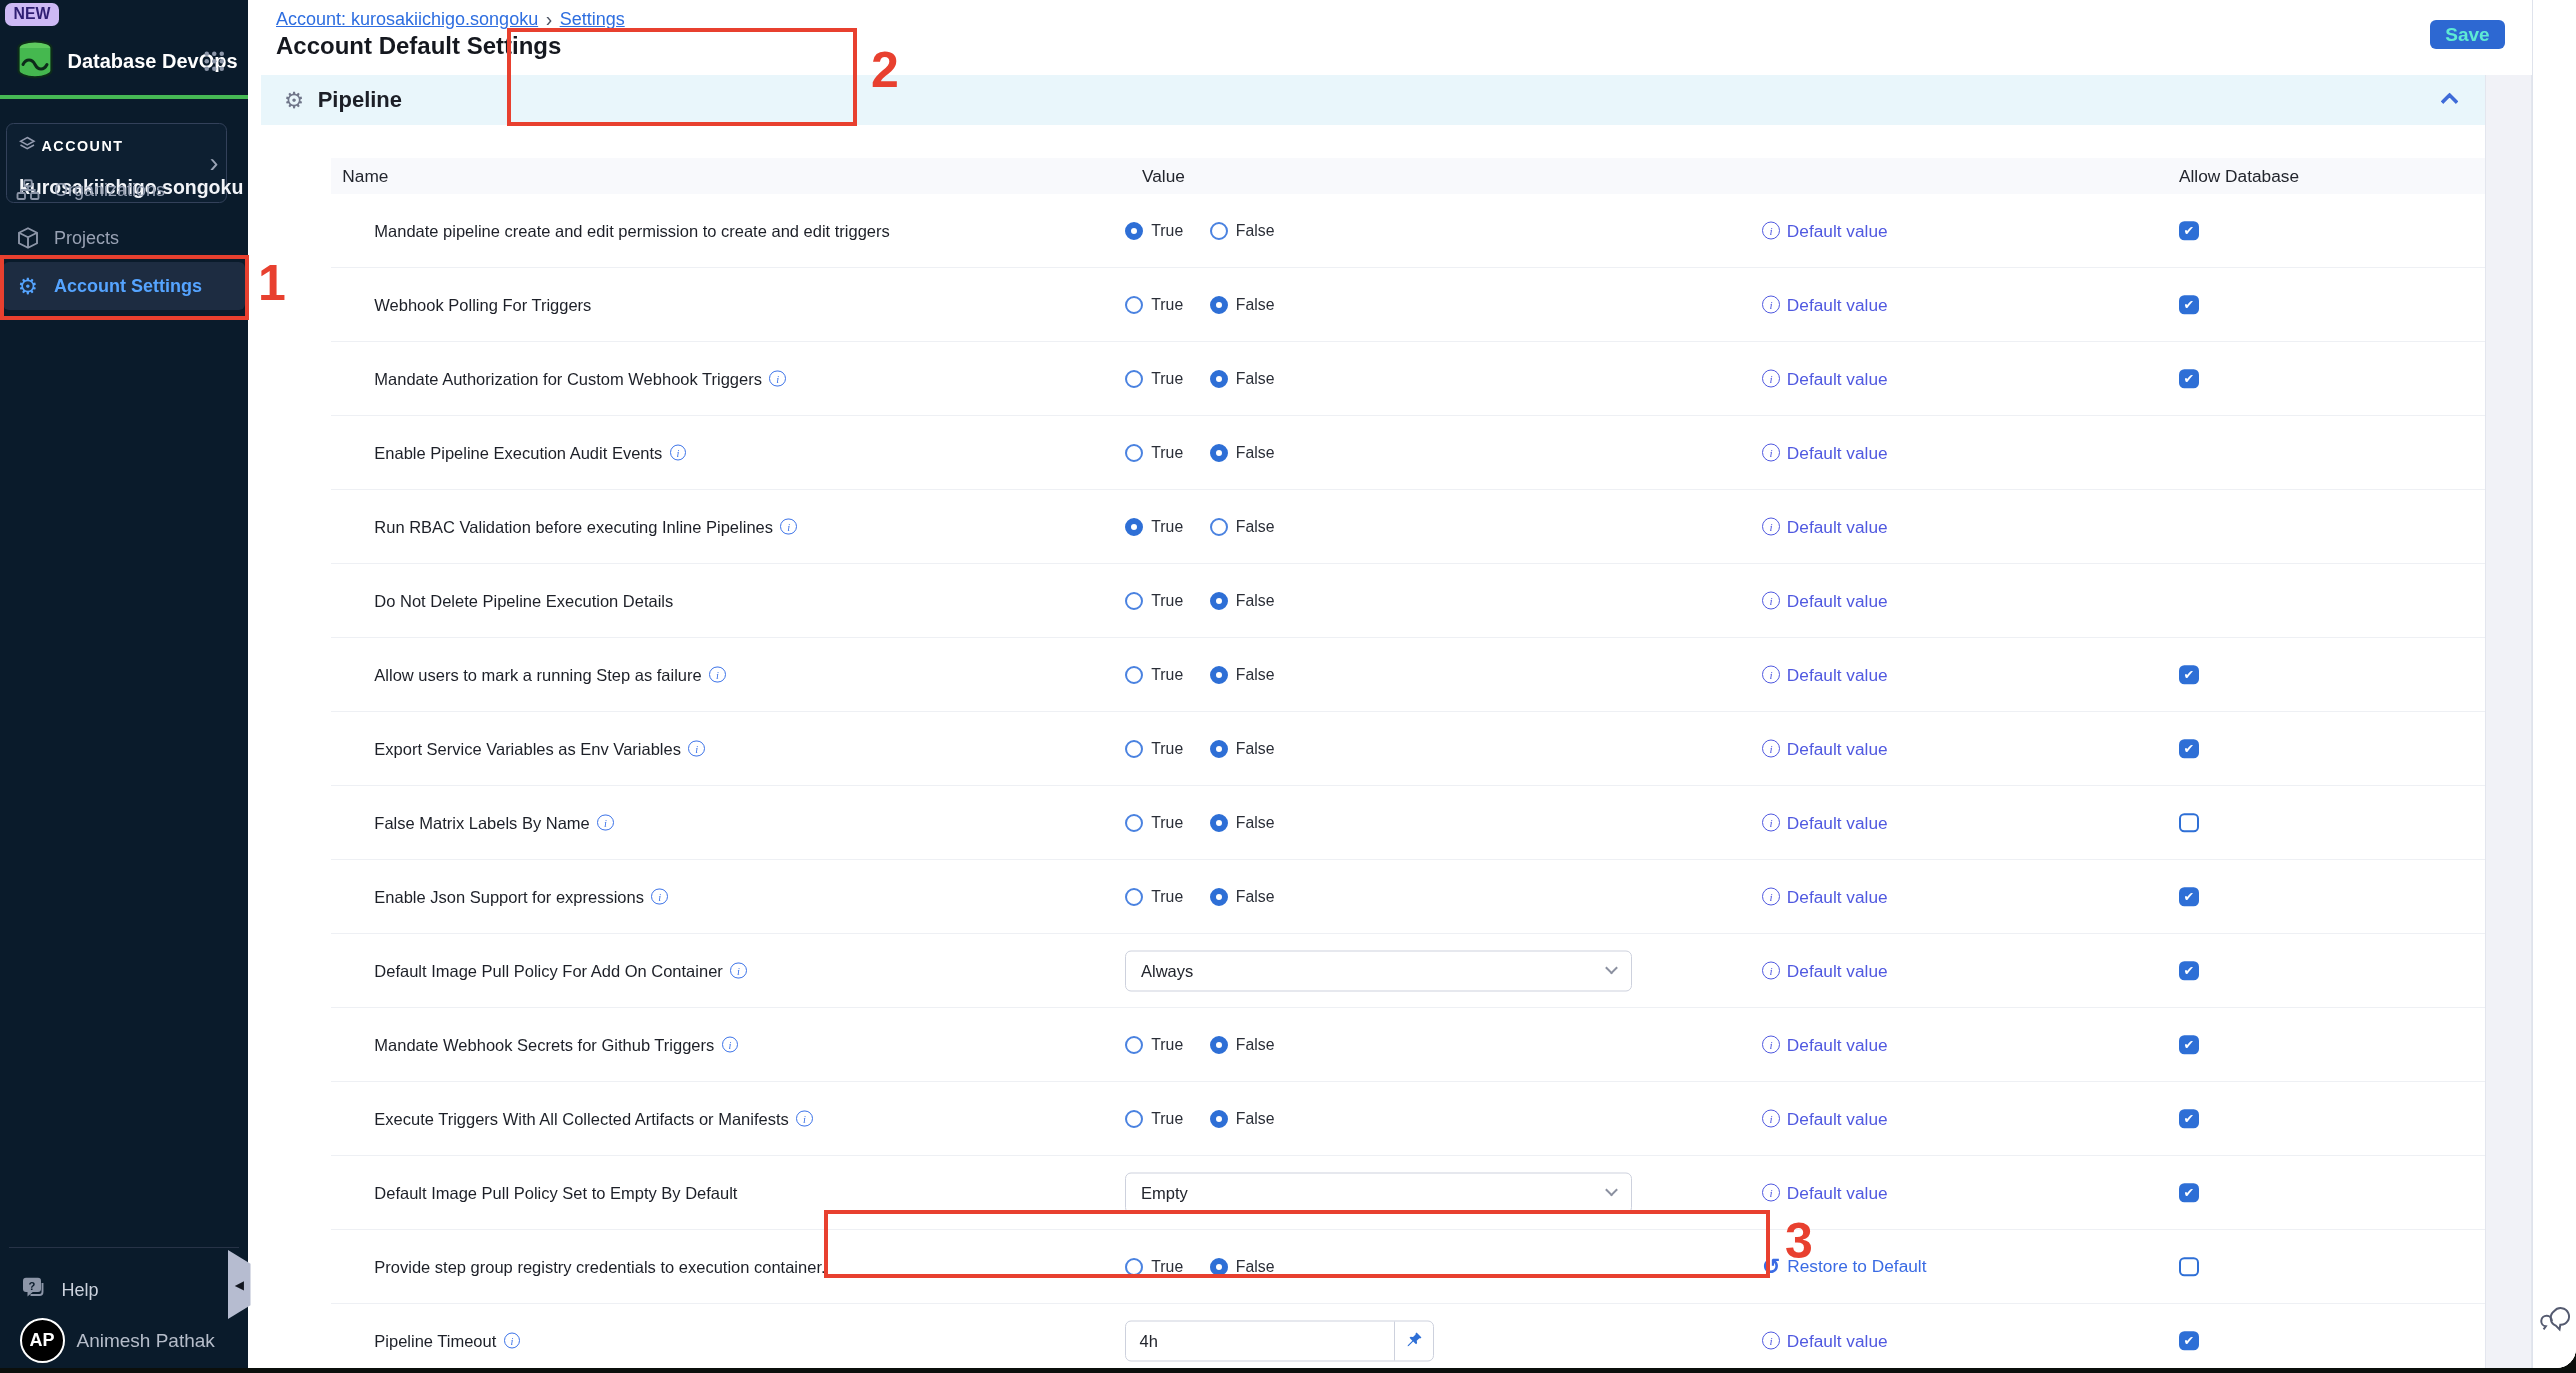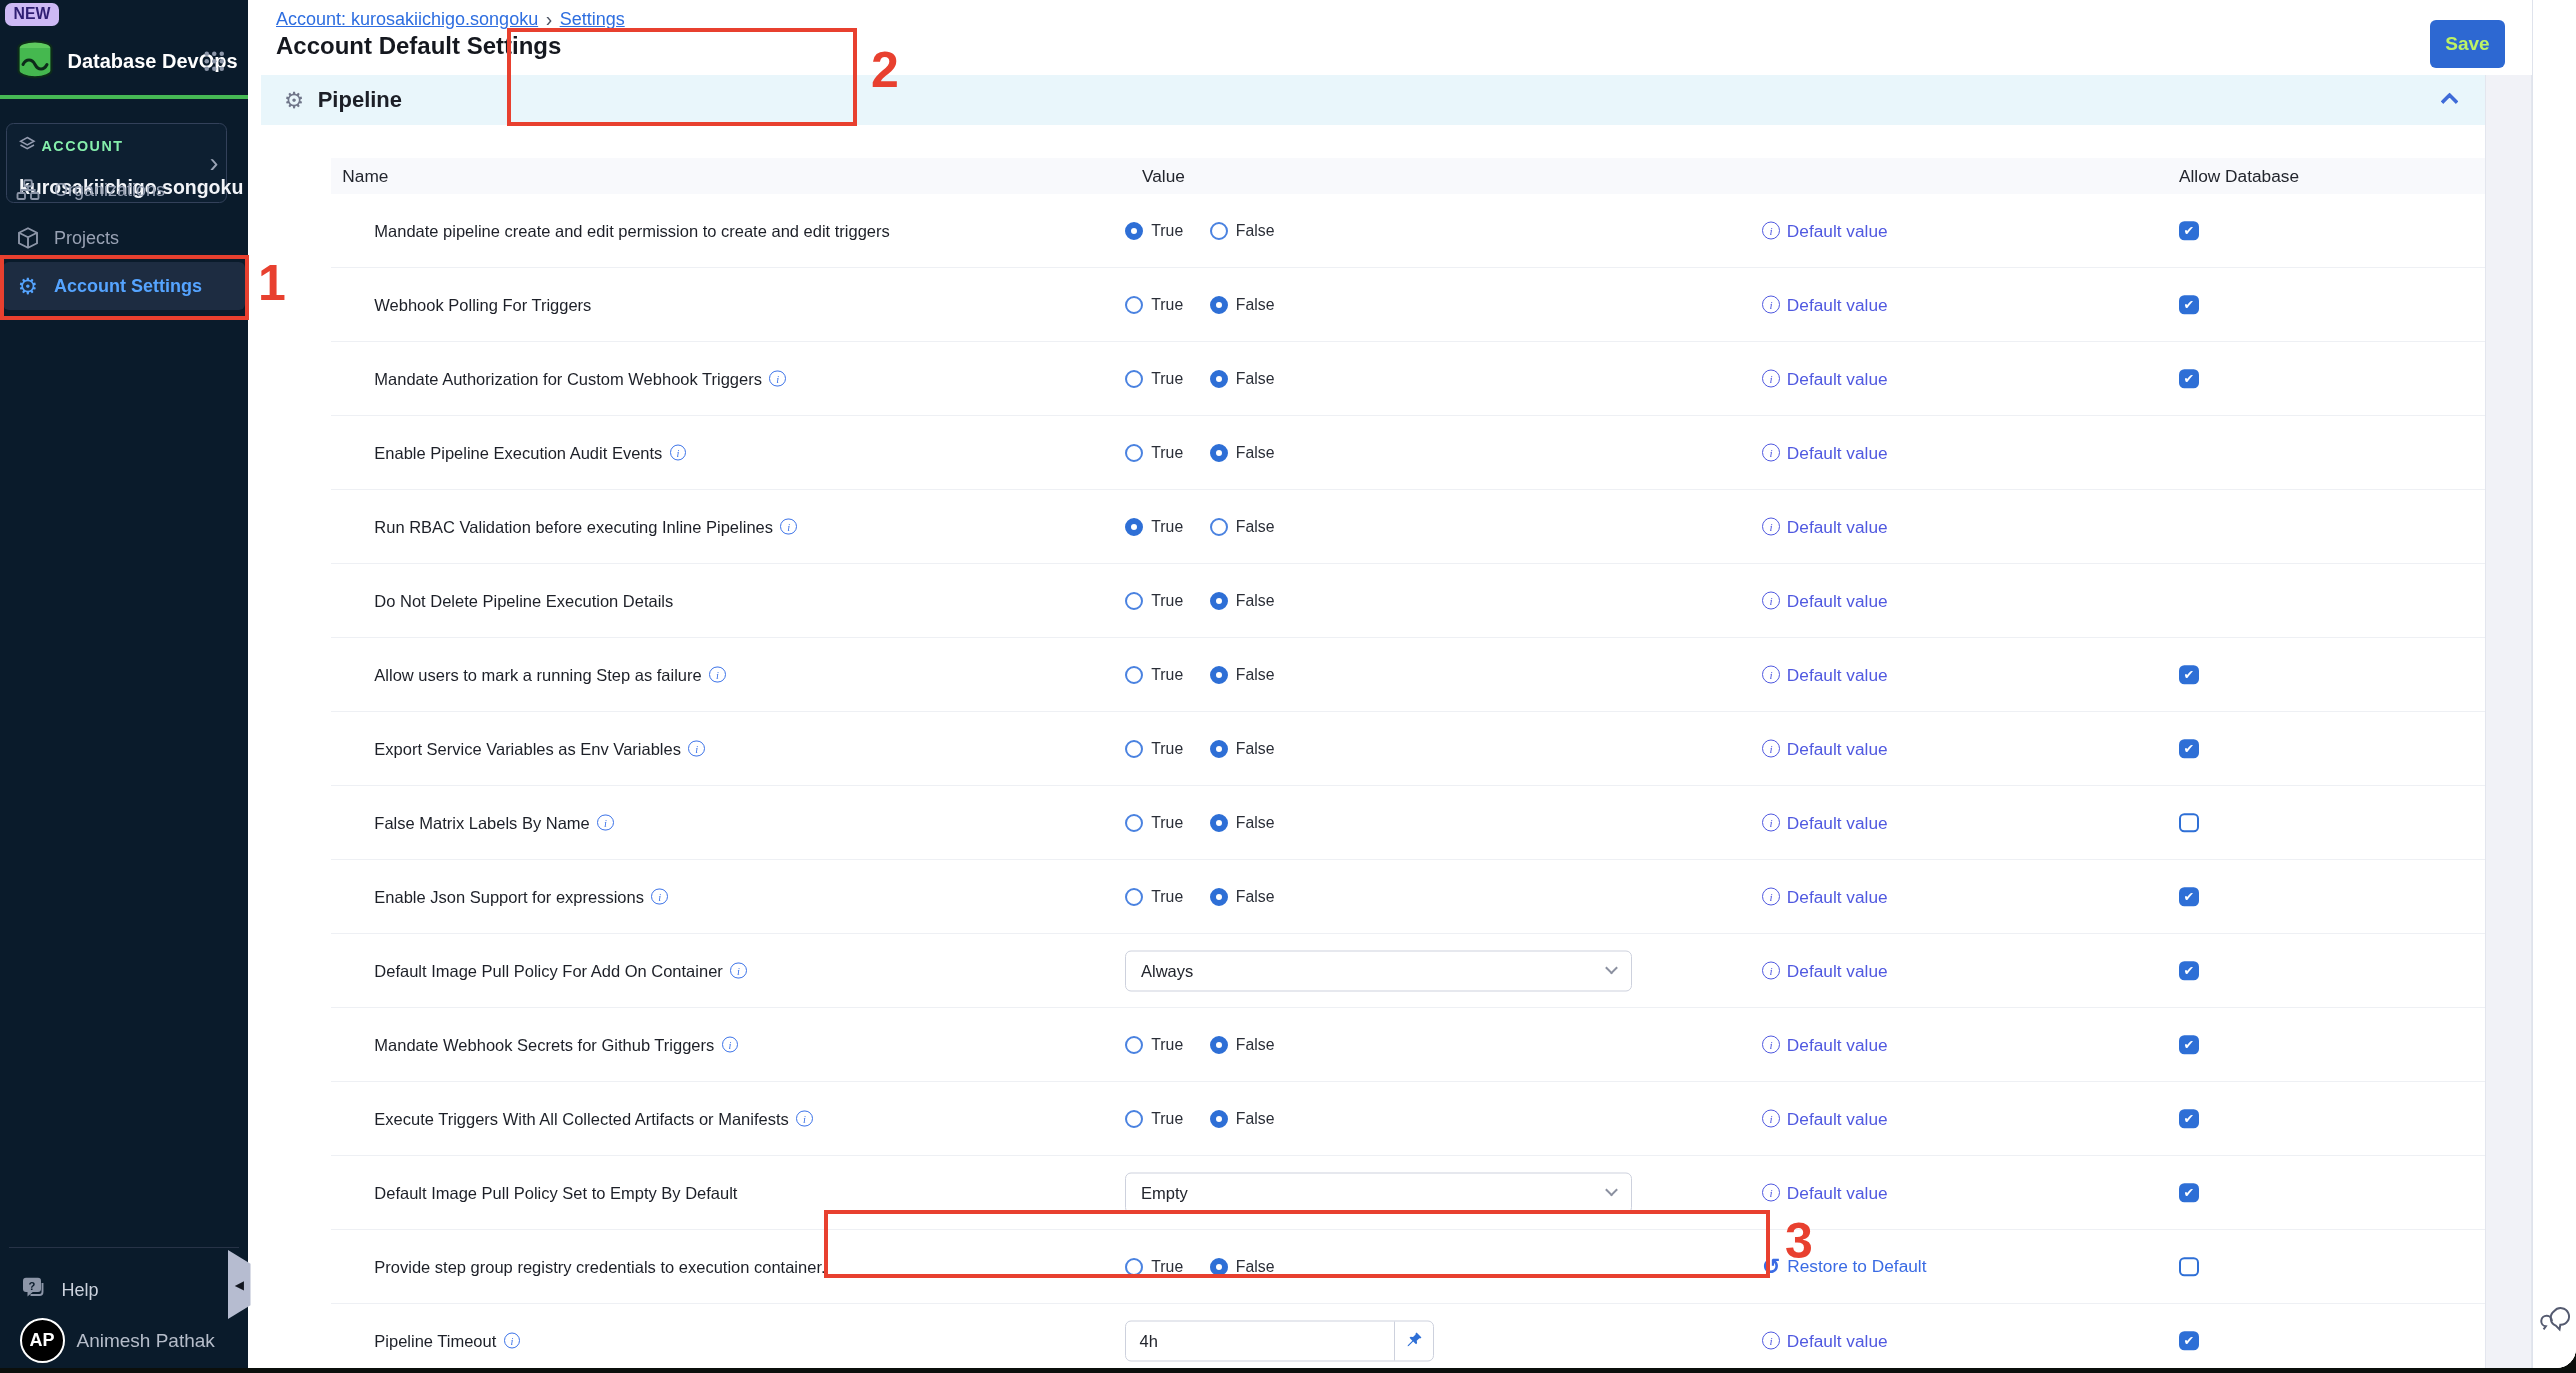--- a/index.html
+++ b/index.html
@@ -15,21 +15,21 @@
     background:#0a1b2b; z-index:5; }
   .new-badge { position:absolute; left:4.5px; top:3px; background:#cdb9f4; color:#2f1f73;
     font-size:15.8px; font-weight:bold; padding:2.3px 9px; border-radius:6.8px; }
   .logo-row { position:absolute; left:13.5px; top:39px; display:flex; align-items:center; gap:12px; }
   .product-name { color:#fff; font-size:20px; font-weight:bold; white-space:nowrap; }
   .grid-icon { position:absolute; left:203px; top:50px; }
   .green-line { position:absolute; left:0; top:95px; width:248px; height:3.8px; background:#46b954; }
   .account-box { position:absolute; left:6px; top:123px; width:221px; height:80px;
     border:0.8px solid #33415a; border-radius:7.5px; background:#0d1f31; }
   .account-label-row { position:absolute; left:12px; top:12px; display:flex; align-items:center; gap:6px; }
-  .account-label { color:#86efac; font-size:14.3px; font-weight:bold; letter-spacing:1.5px; }
+  .account-label { color:#ffffff; font-size:14.3px; font-weight:bold; letter-spacing:1.5px; }
   .account-name { position:absolute; left:12px; top:52px; color:#f2f4f8; font-size:19.5px; font-weight:600; }
   .account-chev { position:absolute; right:7.5px; top:50%; transform:translateY(-50%);
     color:#9aa3b5; font-size:27px; }
   .nav-item { position:absolute; left:3px; width:242px; height:48px; display:flex;
     align-items:center; gap:13.5px; padding-left:12px; border-radius:6px;
     color:#99a2b4; font-size:18px; }
   .nav-item.active { background:#1d2c41; color:#55a4ff; font-weight:600; }
   .nav-icon { width:25.5px; display:flex; justify-content:center; }
   .uni { font-family:"DejaVu Sans", sans-serif; }
   .sidebar-divider { position:absolute; left:9px; top:1247px; width:230px; height:0.8px; background:#273347; }
@@ -50,22 +50,22 @@
   .crumb-link { color:#2e6ee0; text-decoration:underline; cursor:pointer; }
   .crumb-sep { color:#4a5160; font-size:19.5px; }
   .page-title { position:absolute; left:28px; top:31.5px; font-size:24px; font-weight:bold; color:#15181f; }
   .section-band { position:absolute; left:12.8px; top:75px; width:2225px; height:50px; background:#e9f6fb; }
   .section-head { position:absolute; left:36px; top:87px; display:flex; gap:13.5px; align-items:center; }
   .gear-grey { color:#70768a; font-size:22.5px; line-height:1; }
   .section-title { font-size:22px; font-weight:bold; color:#1c1f27; }
   .chev-up { position:absolute; left:2195px; top:95px; width:12.8px; height:12.8px;
     border-top:4.5px solid #3f6bd8; border-right:4.5px solid #3f6bd8; border-radius:1.5px;
     transform:rotate(-45deg); }
-  .save-btn { position:absolute; left:2182px; top:20px; width:75px; height:48px;
-    background:#2d68d2; border:none; border-radius:6px; color:#bef264; font-size:19px;
+  .save-btn { position:absolute; left:2182px; top:20px; width:75px; height:29px;
+    background:#2d68d2; border:none; border-radius:6px; color:#5eead4; font-size:19px;
     font-weight:bold; font-family:"Liberation Sans",sans-serif; cursor:pointer; }
 
   
   .table { position:absolute; left:83px; top:158px; width:2155px; }
   .thead { position:relative; height:36px; background:#f8f9fc; }
   .thead span { position:absolute; top:50%; transform:translateY(-50%); font-size:17.3px; color:#23262e; font-weight:500; }
   .th-name { left:11.3px; } .th-value { left:811px; } .th-ovr { left:1848px; }
   .row { position:relative; height:74px; border-bottom:0.8px solid #eef0f4; background:#fff; }
   .c-name { position:absolute; left:11.3px; top:50%; transform:translateY(-50%);
     display:flex; align-items:center; gap:7.5px;margin-left:32px; }

